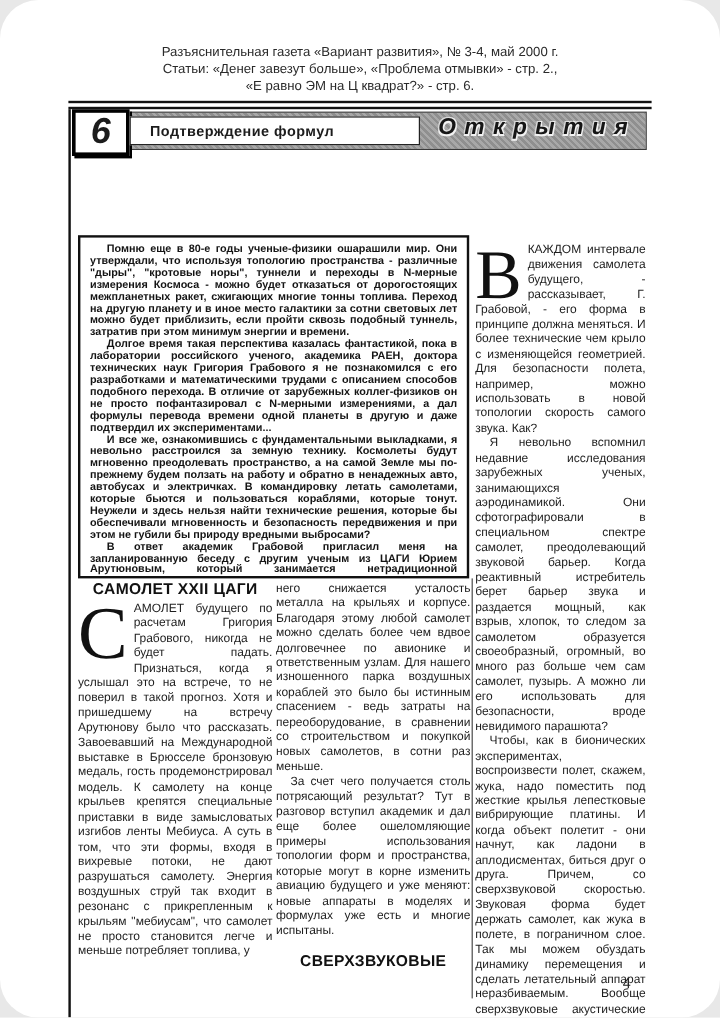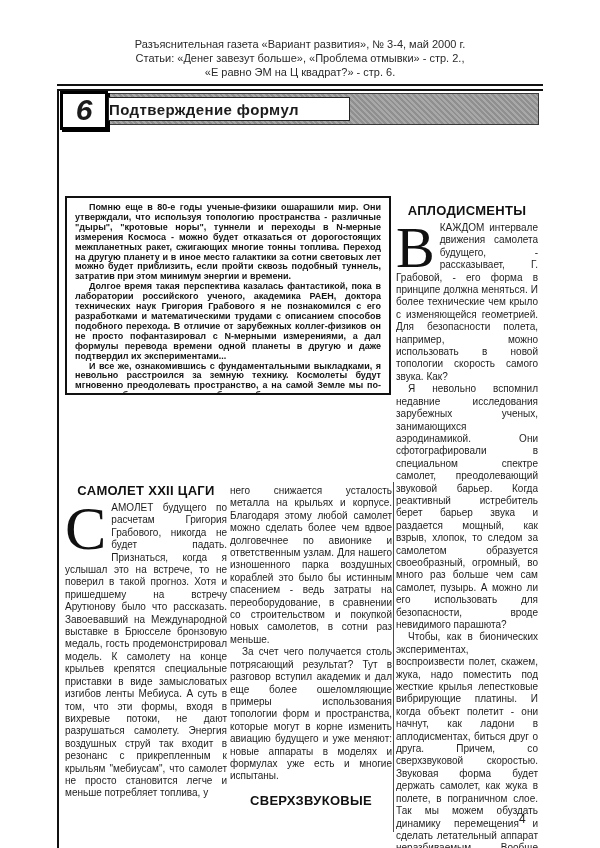--- a/index.html
+++ b/index.html
@@ -1,19 +1,19 @@
 <!DOCTYPE html>
 <html><head>
 <meta charset="utf-8">
 <style>
   html,body{margin:0;padding:0;}
   body{background:#e8e8e8;font-family:"Liberation Sans",sans-serif;}
   .page{
     position:relative;width:600px;height:848px;background:#ffffff;
-    margin:0 auto;overflow:hidden;color:#1c1c1c;
+    margin:0 auto;overflow:hidden;color:#1c1c1c;border-radius:32px;
   }
   
   .header-note{
     position:absolute;top:37px;left:0;width:600px;
     text-align:center;font-size:11px;line-height:14px;color:#2a2a2a;
   }
   
   .double-rule{
     position:absolute;left:57px;top:84px;width:486px;height:3px;
     border-top:2px solid #111;border-bottom:2px solid #111;
@@ -37,40 +37,40 @@
   .pagenum-box span{
     font-size:30px;font-weight:900;font-style:italic;line-height:1;
     transform:translateY(-1px);
   }
   .rubric-box{
     position:absolute;left:108px;top:97px;width:240px;height:22px;
     background:#fff;border:1px solid #222;
     display:flex;align-items:center;
   }
   .rubric-box span{
-    font-size:15px;font-weight:bold;letter-spacing:.4px;
+    font-size:12px;font-weight:bold;letter-spacing:.4px;padding-left:16px;
   }
   .section-label{
     position:absolute;right:70px;top:96px;
     font-size:19px;font-weight:bold;font-style:italic;letter-spacing:7px;
     color:#161616;
     text-shadow:1px 1px 0 #f2f2f2,-1px -1px 0 #d9d9d9,1px -1px 0 #eee,-1px 1px 0 #eee;
   }
   
   .headline{
     position:absolute;left:60px;top:130px;width:482px;height:58px;overflow:visible;
   }
   .headline span{
     display:inline-block;white-space:nowrap;
     font-size:55px;font-weight:900;letter-spacing:-1px;color:#000;
     transform:scale(0.55,1.0);transform-origin:left top;
   }
   
   .intro-box{
-    position:absolute;left:65px;top:196px;width:326px;height:199px;
+    position:absolute;left:65px;top:196px;width:326px;height:286px;
     border:2px solid #111;box-sizing:border-box;
     padding:5px 8px 4px 8px;overflow:hidden;
   }
   .intro-box p{
     margin:0;font-size:9px;font-weight:bold;line-height:9.9px;
     text-align:justify;text-indent:14px;color:#141414;
   }
   
   .col{position:absolute;text-align:justify;}
   .col p{margin:0;font-size:10px;line-height:12.4px;color:#1d1d1d;}
@@ -111,20 +111,21 @@
   <div class="double-rule"></div>
   <div class="left-border"></div>
 
   <div class="masthead-strip"></div>
   <div class="pagenum-box">
     <span>6</span>
   </div>
   <div class="rubric-box">
     <span>Подтверждение формул</span>
   </div>
+  <div class="section-label">Открытия</div>
 
 
   <div class="intro-box">
     <p>Помню еще в 80-е годы ученые-физики ошарашили мир. Они утверждали, что используя топологию пространства - различные "дыры", "кротовые норы", туннели и переходы в N-мерные измерения Космоса - можно будет отказаться от дорогостоящих межпланетных ракет, сжигающих многие тонны топлива. Переход на другую планету и в иное место галактики за сотни световых лет можно будет приблизить, если пройти сквозь подобный туннель, затратив при этом минимум энергии и времени.</p>
     <p>Долгое время такая перспектива казалась фантастикой, пока в лаборатории российского ученого, академика РАЕН, доктора технических наук Григория Грабового я не познакомился с его разработками и математическими трудами с описанием способов подобного перехода. В отличие от зарубежных коллег-физиков он не просто пофантазировал с N-мерными измерениями, а дал формулы перевода времени одной планеты в другую и даже подтвердил их экспериментами...</p>
     <p>И все же, ознакомившись с фундаментальными выкладками, я невольно расстроился за земную технику. Космолеты будут мгновенно преодолевать пространство, а на самой Земле мы по-прежнему будем ползать на работу и обратно в ненадежных авто, автобусах и электричках. В командировку летать самолетами, которые бьются и пользоваться кораблями, которые тонут. Неужели и здесь нельзя найти технические решения, которые бы обеспечивали мгновенность и безопасность передвижения и при этом не губили бы природу вредными выбросами?</p>
     <p>В ответ академик Грабовой пригласил меня на запланированную беседу с другим ученым из ЦАГИ Юрием Арутюновым, который занимается нетрадиционной аэродинамикой и исследует топологические разработки для самолетов будущего. Я согласился и не пожалел.</p>
   </div>
 
   <div class="col col-left">
@@ -134,21 +135,20 @@
 
   <div class="col col-mid">
     <p>него снижается усталость металла на крыльях и корпусе. Благодаря этому любой самолет можно сделать более чем вдвое долговечнее по авионике и ответственным узлам. Для нашего изношенного парка воздушных кораблей это было бы истинным спасением - ведь затраты на переоборудование, в сравнении со строительством и покупкой новых самолетов, в сотни раз меньше.</p>
     <p class="indent">За счет чего получается столь потрясающий результат? Тут в разговор вступил академик и дал еще более ошеломляющие примеры использования топологии форм и пространства, которые могут в корне изменить авиацию будущего и уже меняют: новые аппараты в моделях и формулах уже есть и многие испытаны.</p>
     <h3 class="sub">СВЕРХЗВУКОВЫЕ</h3>
   </div>
 
   <div class="col-rule"></div>
 
   <div class="col col-right">
-    <h3>АПЛОДИСМЕНТЫ</h3>
     <p><span class="dropcap cap-b">В</span><span>КАЖДОМ интервале движения самолета будущего, - рассказывает, Г. Грабовой, - его форма в принципе должна меняться. И более технические чем крыло с изменяющейся геометрией. Для безопасности полета, например, можно использовать в новой топологии скорость самого звука. Как?</span></p>
     <p class="indent">Я невольно вспомнил недавние исследования зарубежных ученых, занимающихся аэродинамикой. Они сфотографировали в специальном спектре самолет, преодолевающий звуковой барьер. Когда реактивный истребитель берет барьер звука и раздается мощный, как взрыв, хлопок, то следом за самолетом образуется своеобразный, огромный, во много раз больше чем сам самолет, пузырь. А можно ли его использовать для безопасности, вроде невидимого парашюта?</p>
     <p class="indent">Чтобы, как в бионических экспериментах, воспроизвести полет, скажем, жука, надо поместить под жесткие крылья лепестковые вибрирующие платины. И когда объект полетит - они начнут, как ладони в аплодисментах, биться друг о друга. Причем, со сверхзвуковой скоростью. Звуковая форма будет держать самолет, как жука в полете, в пограничном слое. Так мы можем обуздать динамику перемещения и сделать летательный аппарат неразбиваемым. Вообще сверхзвуковые акустические датчики</p>
   </div>
 
   <div class="bottom-pagenum">4</div>
 
 </div>
 
 </body></html>

